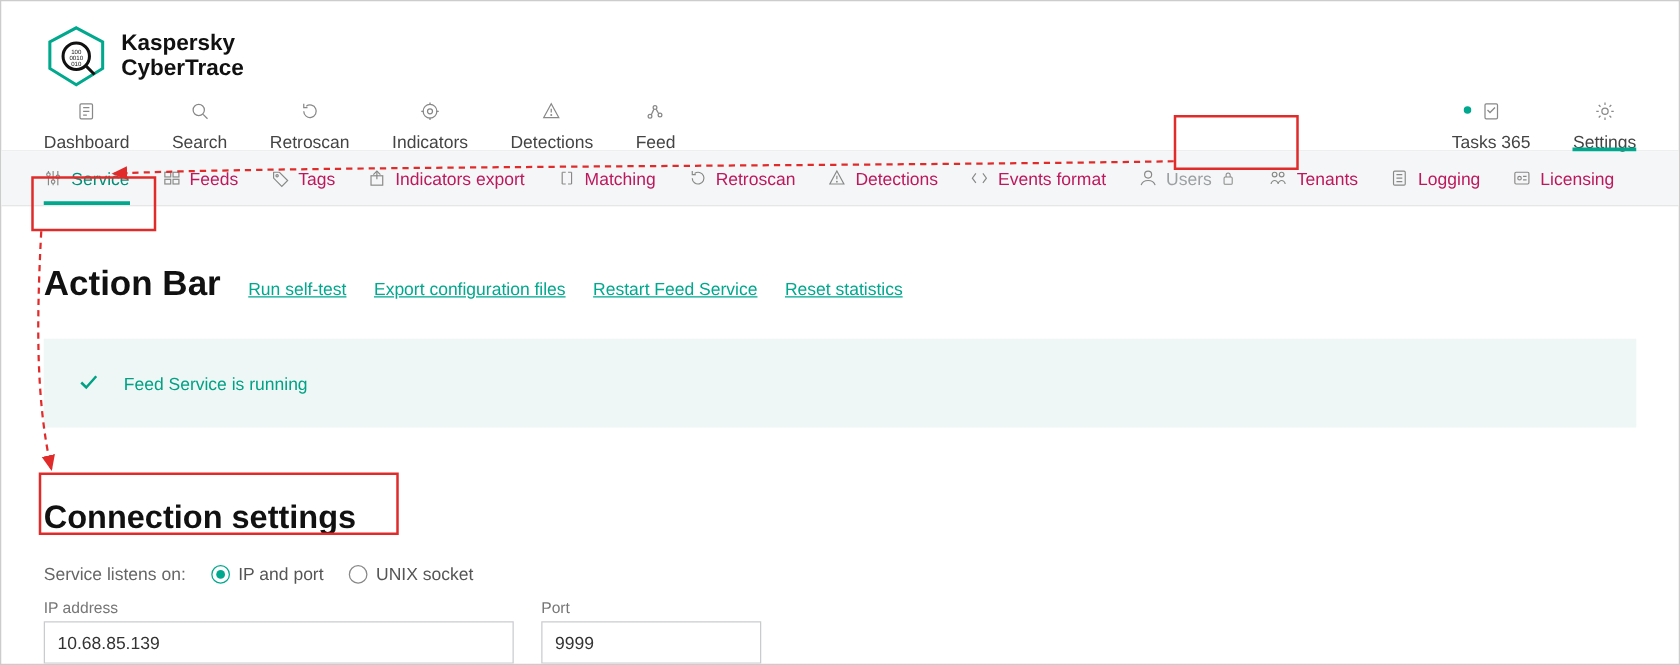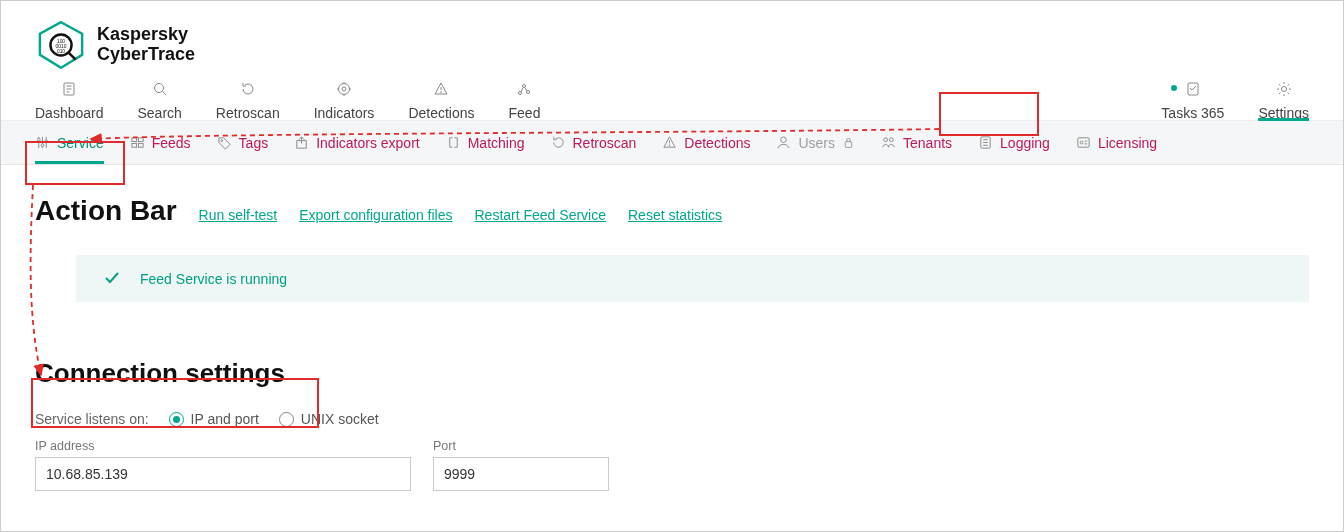--- a/index.html
+++ b/index.html
@@ -111,33 +111,33 @@
     background: #00a88e;
   }
 
   
   .content { padding: 30px 34px 0 34px; }
   .action-row {
     display: flex;
     align-items: baseline;
     gap: 22px;
     margin-bottom: 28px;
+    margin-top: 16px;
   }
   .action-title { font-size: 28px; font-weight: 700; color: #111; }
   .action-link { color: #00a88e; text-decoration: underline; cursor: pointer; font-size: 14px; }
 
   .status-bar {
     display: flex; align-items: center;
     gap: 18px;
     background: #eef7f6;
-    padding: 12px 26px;
+    padding: 24px 26px;
     color: #00a184;
     font-size: 14px;
     margin-bottom: 56px;
-    margin-left: 41px;
   }
   .status-bar .check { color: #00a184; }
 
   .section-title { font-size: 26px; font-weight: 700; color: #111; margin-bottom: 22px; }
 
   .radio-row {
     display: flex; align-items: center; gap: 20px;
     color: #555; font-size: 14px; margin-bottom: 12px;
   }
   .radio-row .lbl { color: #666; }
@@ -337,20 +337,29 @@
   <div class="sub-item">
     <span class="icon">
         <svg width="15" height="15" viewBox="0 0 16 16">
           <polygon points="8,2 14,13 2,13" fill="none" stroke="currentColor"></polygon>
           <line x1="8" y1="6" x2="8" y2="9" stroke="currentColor"></line>
           <circle cx="8" cy="11" r="0.8" fill="currentColor"></circle>
         </svg>
       </span>
     <span>Detections</span>
   </div>
+  <div class="sub-item">
+    <span class="icon">
+        <svg width="15" height="15" viewBox="0 0 16 16">
+          <polyline points="5,4 2,8 5,12" fill="none" stroke="currentColor"></polyline>
+          <polyline points="11,4 14,8 11,12" fill="none" stroke="currentColor"></polyline>
+        </svg>
+      </span>
+    <span>Events format</span>
+  </div>
   <div class="sub-item muted">
     <span class="icon">
         <svg width="15" height="15" viewBox="0 0 16 16">
           <circle cx="8" cy="5" r="3" fill="none" stroke="currentColor"></circle>
           <path d="M2 14c1-3 4-4 6-4s5 1 6 4" fill="none" stroke="currentColor"></path>
         </svg>
       </span>
     <span>Users</span>
     <span class="icon">
         <svg width="13" height="13" viewBox="0 0 16 16">

